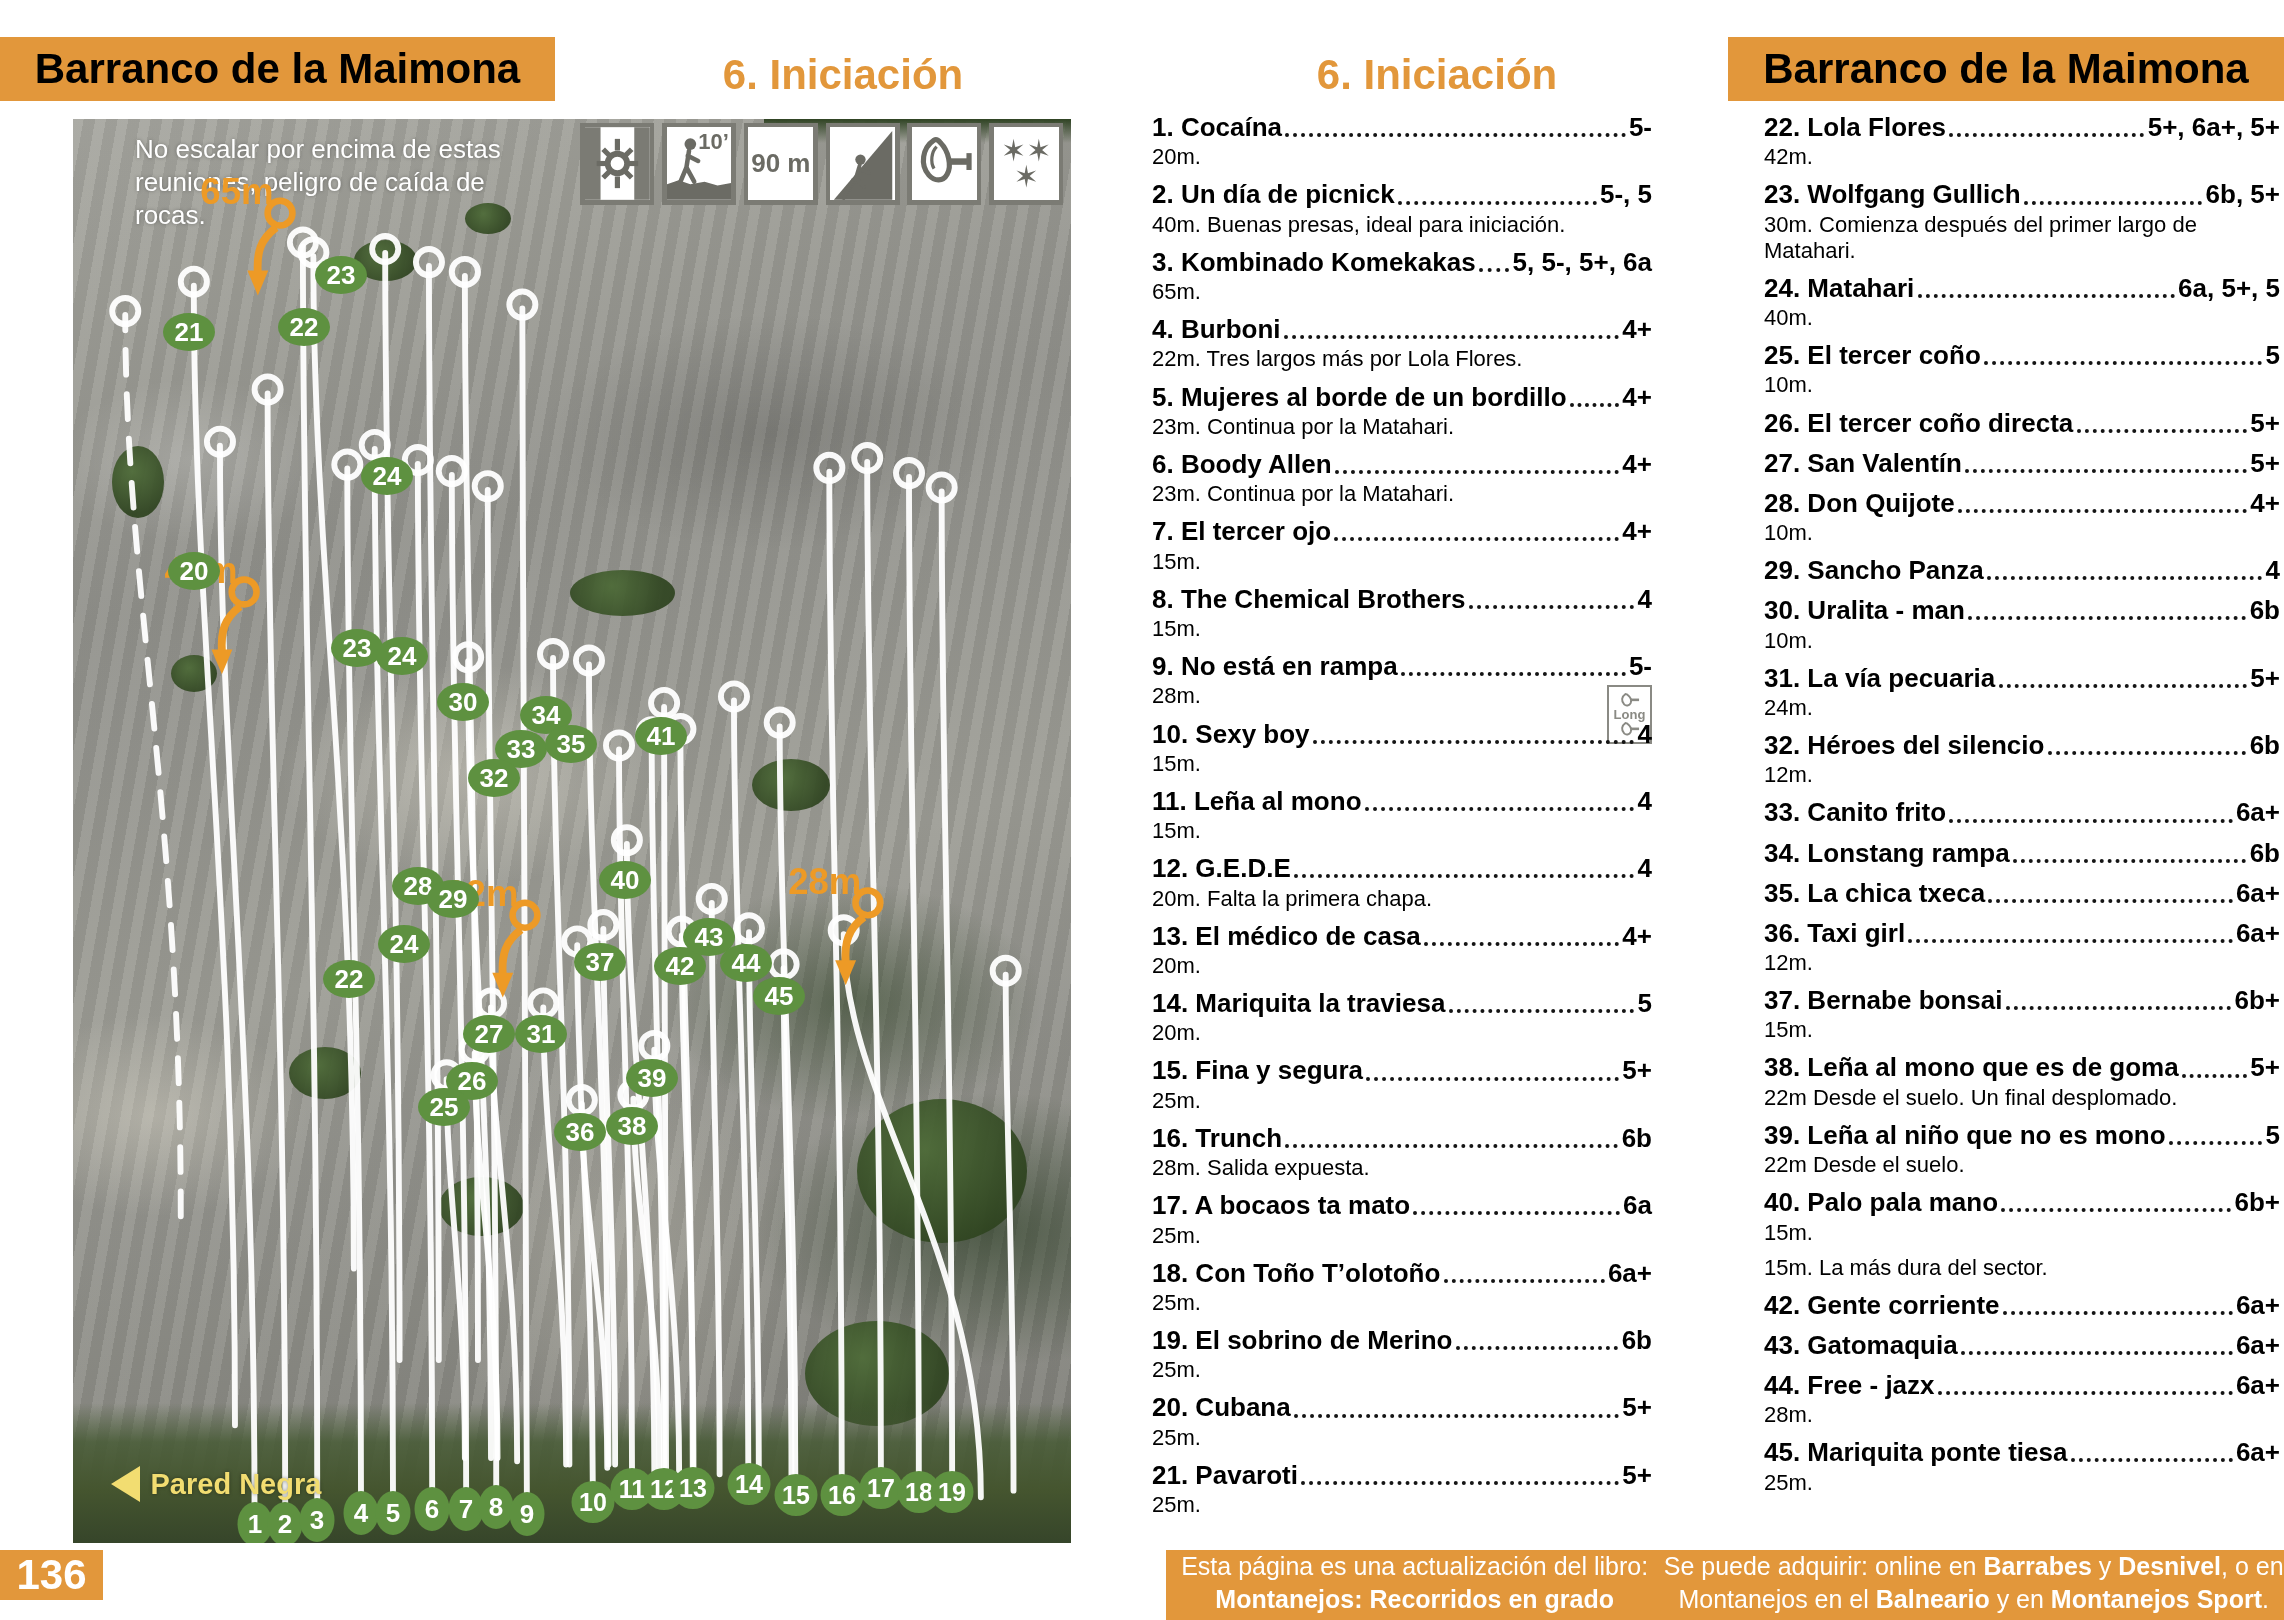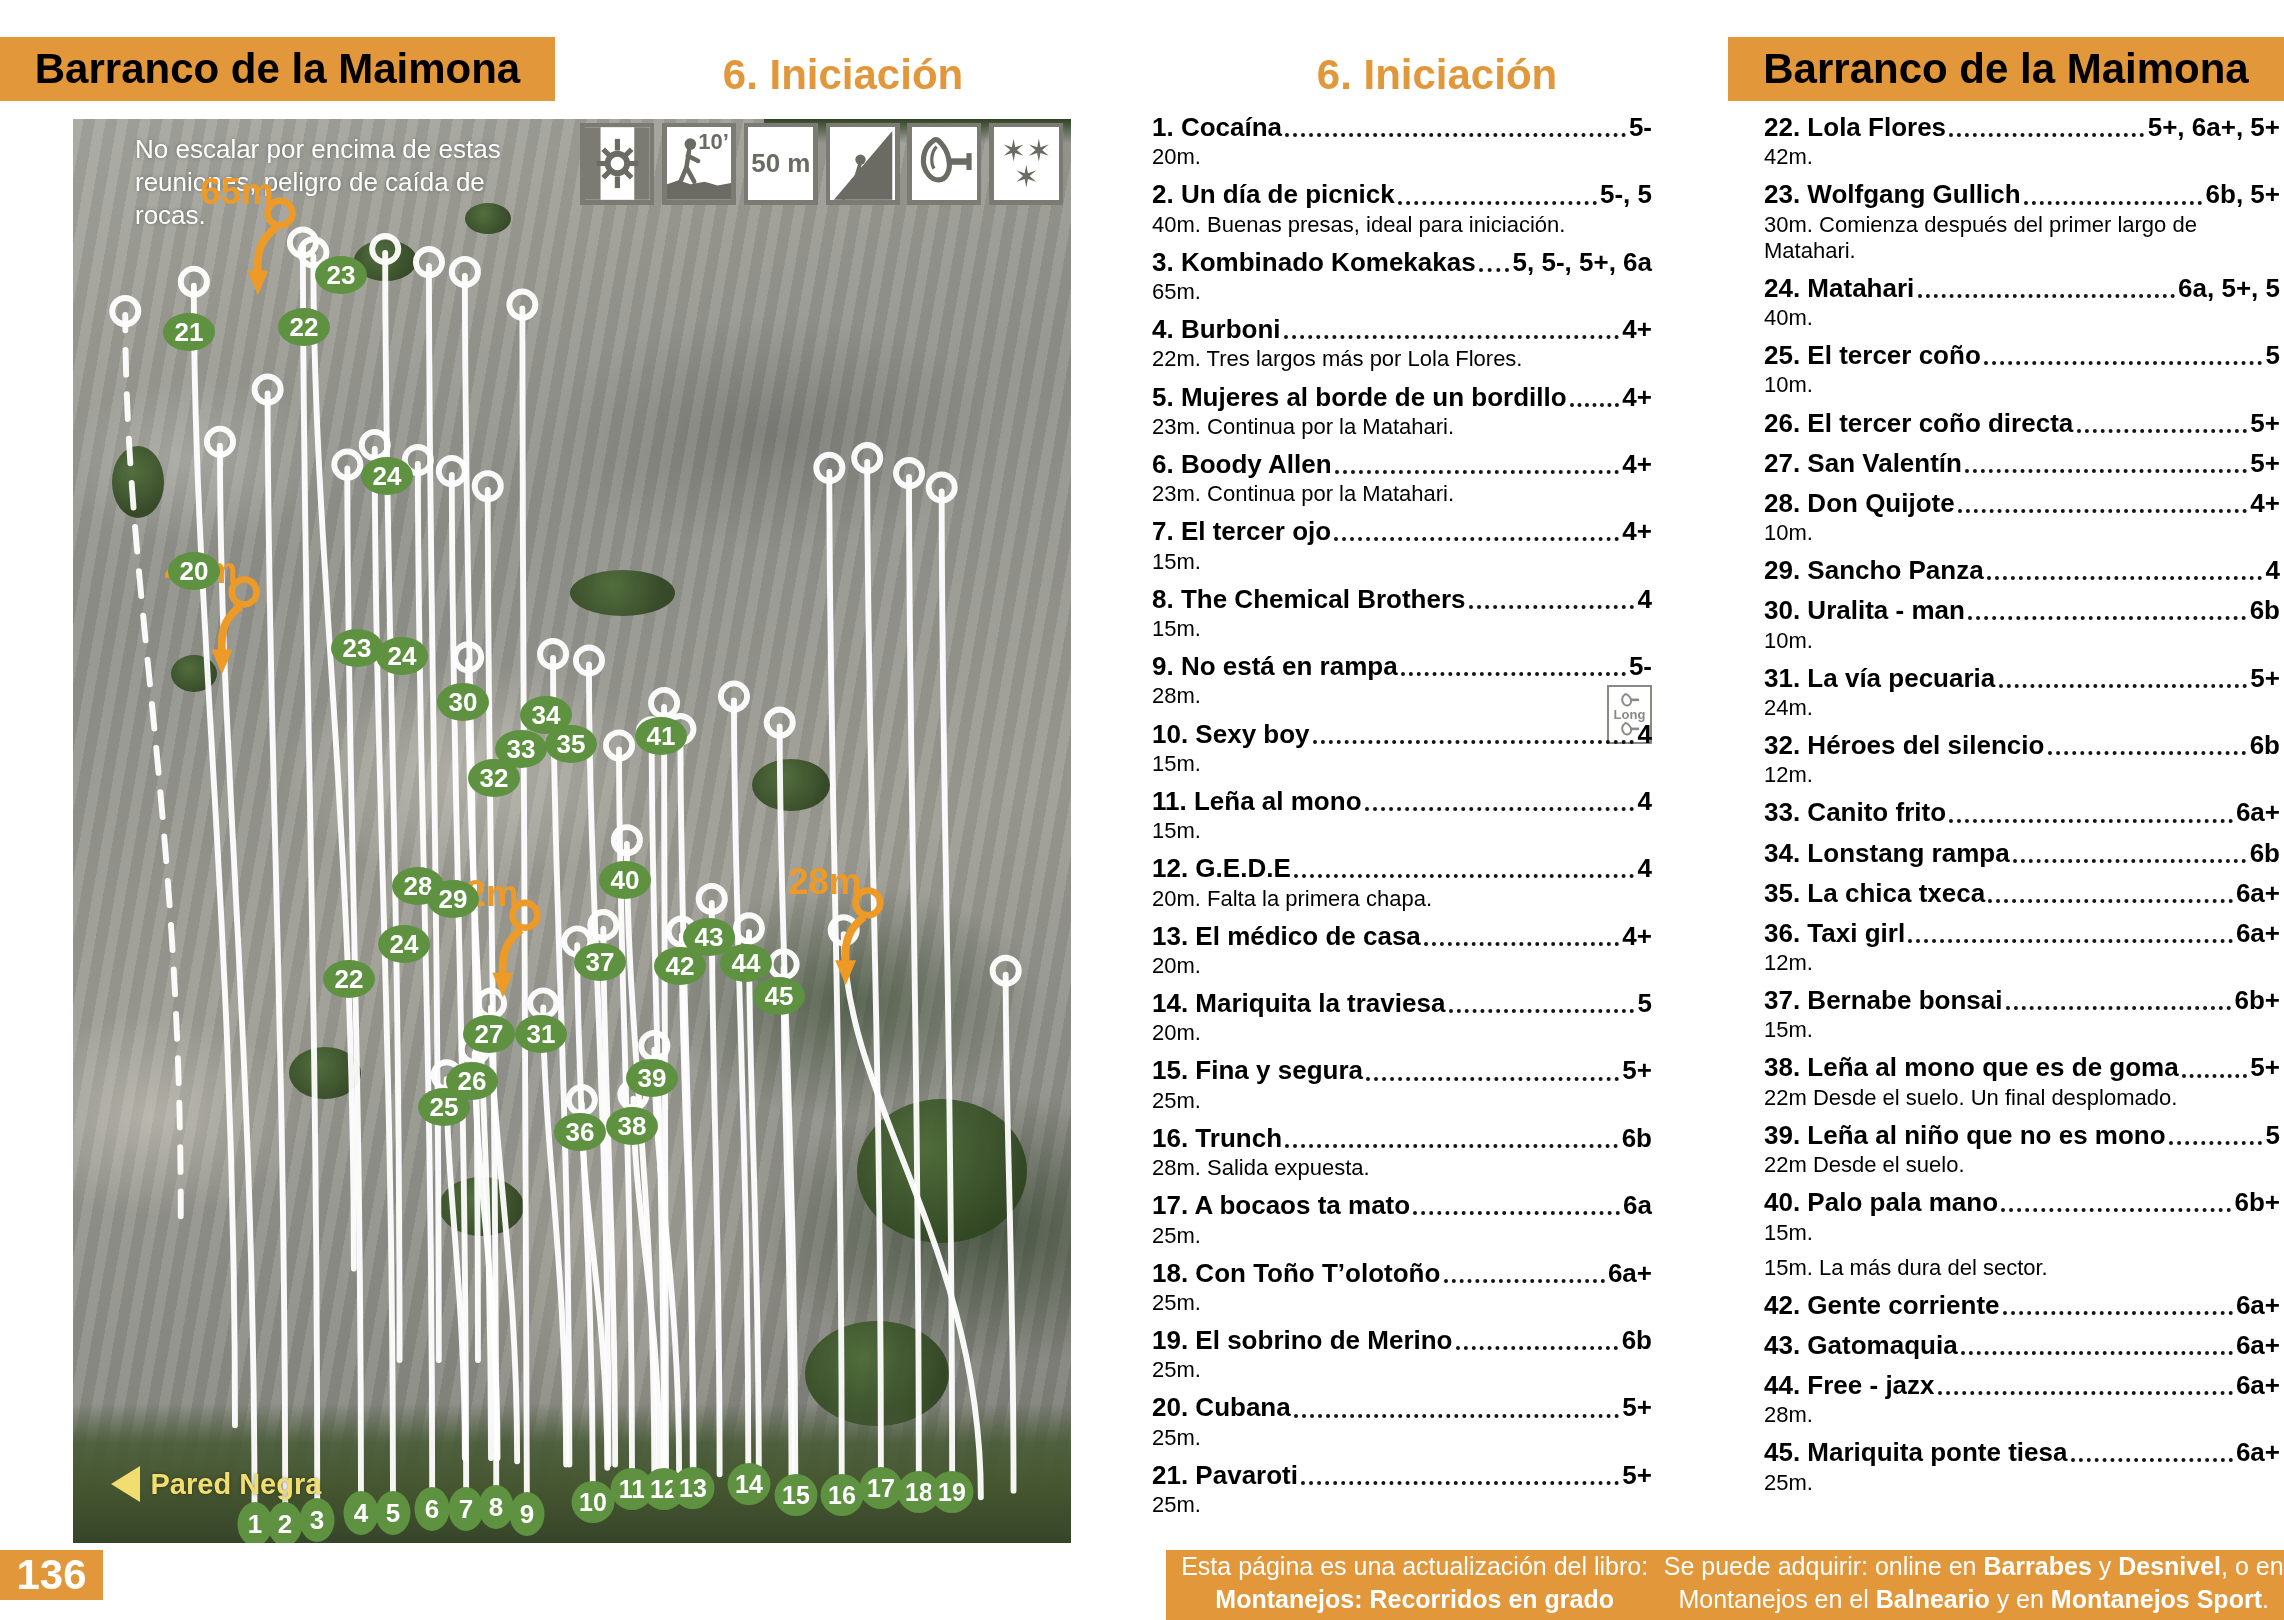--- a/index.html
+++ b/index.html
@@ -145,21 +145,21 @@
         <span class="ilabel">10’</span>
         <svg width="65" height="73" viewBox="0 0 100 112">
           <circle cx="36" cy="26" r="9" fill="#6b6b64"></circle>
           <path d="M34 36 L30 62 L20 86 M30 62 L42 84 M32 44 L48 52" stroke="#6b6b64" stroke-width="7" fill="none" stroke-linecap="round"></path>
           <path d="M0 88 L18 82 L36 88 L58 84 L78 90 L100 86 L100 112 L0 112 Z" fill="#6b6b64"></path>
         </svg>
       </div>
         </div>
       <div class="ibox">
           <div class="inner">
-        <span class="ropetext">50 m</span>
+        <span class="ropetext">90 m</span>
       </div>
         </div>
       <div class="ibox">
           <div class="inner">
         <svg width="65" height="73" viewBox="0 0 100 112">
           <polygon points="6,112 96,6 96,112" fill="#6b6b64"></polygon>
           <circle cx="47" cy="50" r="8" fill="#6b6b64"></circle>
           <path d="M46 58 L40 78 L30 96 M40 78 L52 92 M44 64 L60 70" stroke="#6b6b64" stroke-width="6" fill="none" stroke-linecap="round"></path>
           <path d="M36 80 C28 96 24 104 20 112" stroke="#6b6b64" stroke-width="5" fill="none"></path>
         </svg>

